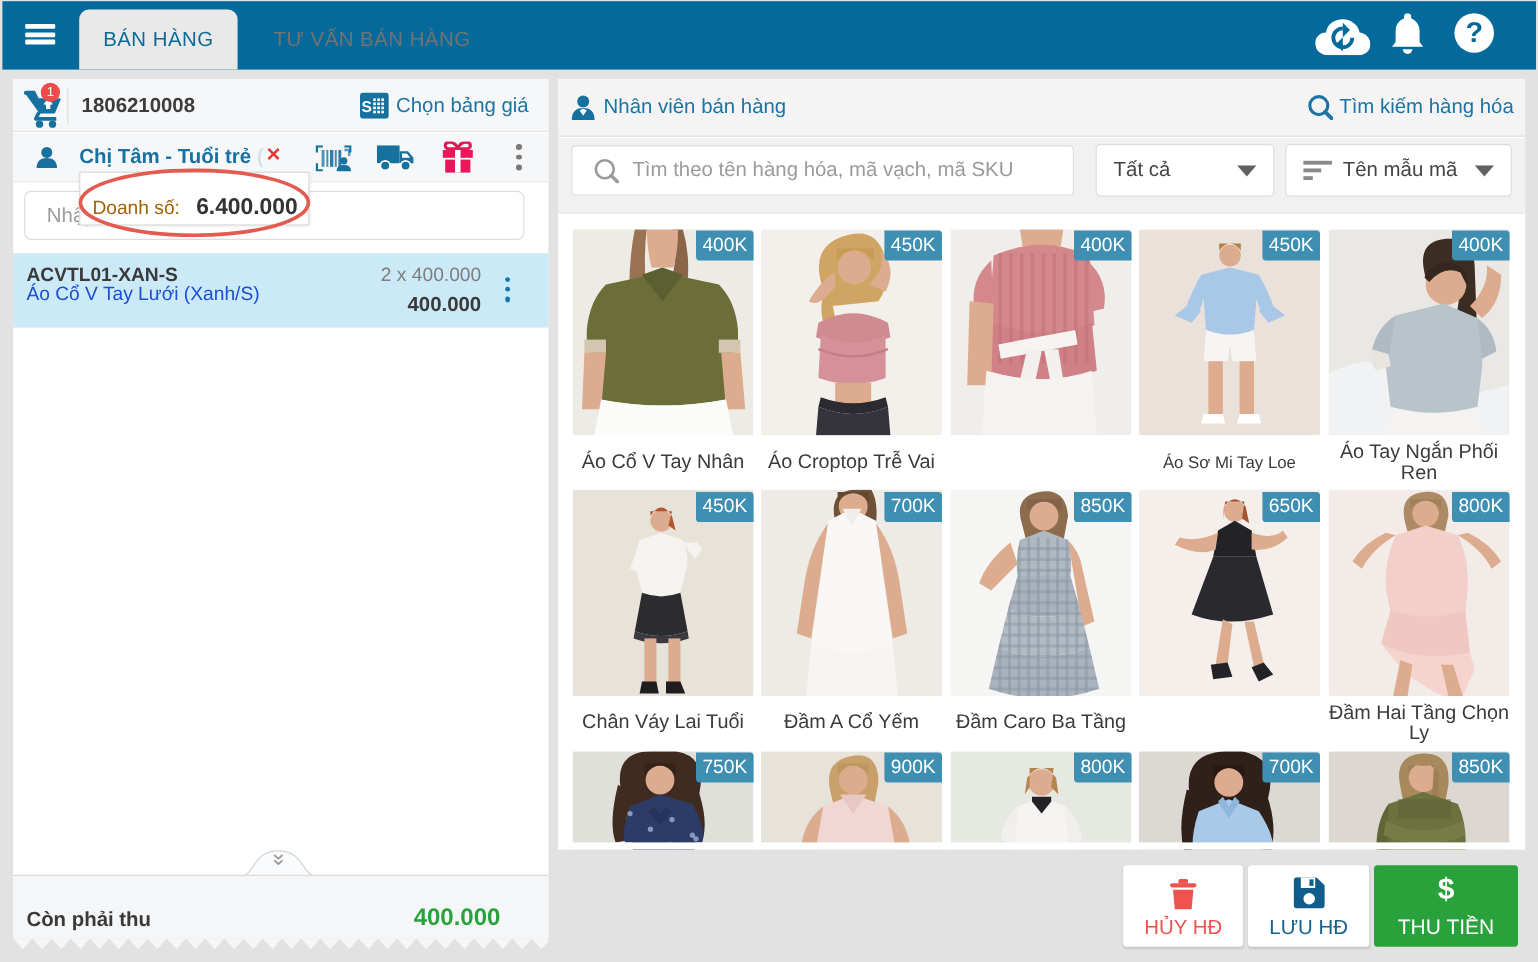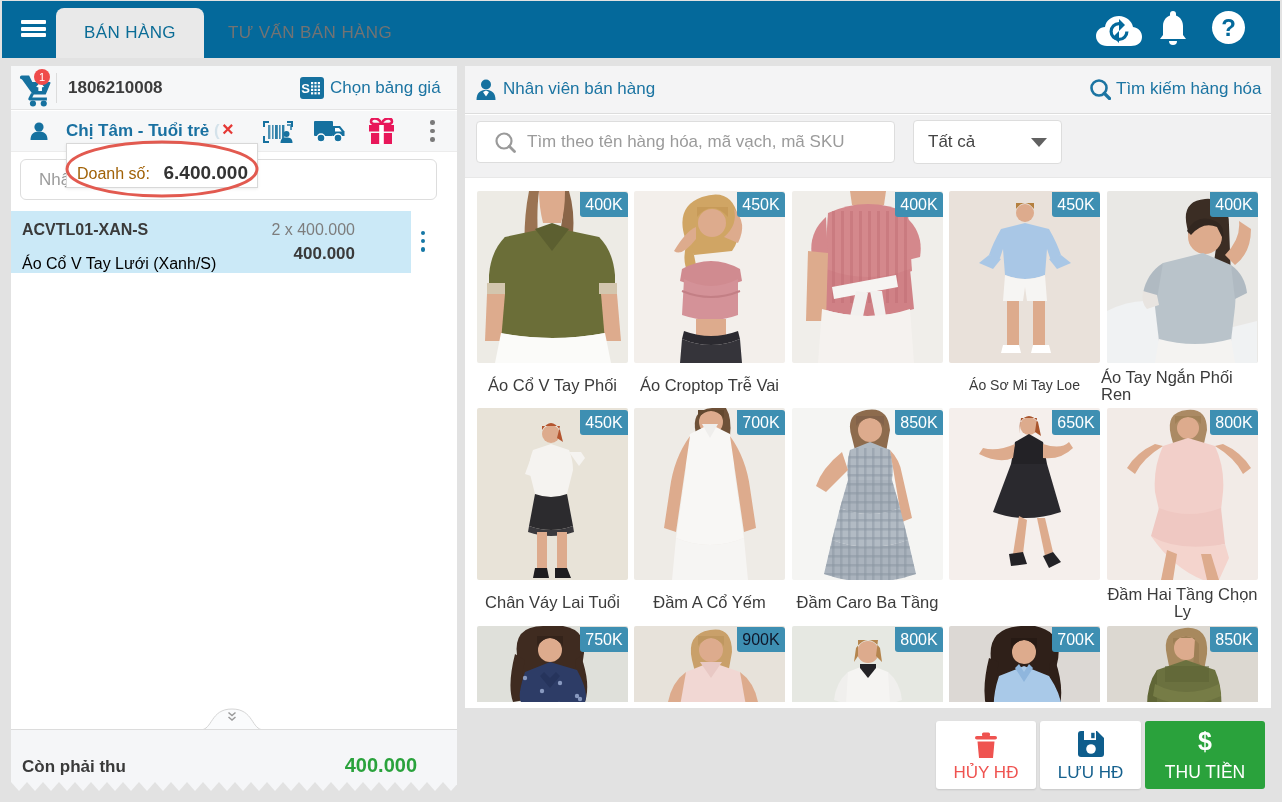--- a/index.html
+++ b/index.html
@@ -3,21 +3,21 @@
 *{margin:0;padding:0;box-sizing:border-box}
 body{width:1282px;height:802px;overflow:hidden;background:#e2e2e2;font-family:"Liberation Sans",sans-serif;position:relative}
 .abs{position:absolute}
 </style></head><body>
 <div class="abs" style="left:2px;top:1px;right:2px;height:57px;background:#04699b"></div>
 <div style="position:absolute;left:21px;top:20px;width:25px;height:18px">
     <div style="position:absolute;left:0;top:0.0px;width:25px;height:4.2px;background:#fff;border-radius:1px"></div>
     <div style="position:absolute;left:0;top:6.6px;width:25px;height:4.2px;background:#fff;border-radius:1px"></div>
     <div style="position:absolute;left:0;top:13.2px;width:25px;height:4.2px;background:#fff;border-radius:1px"></div>
   </div>
-<div class="abs" style="left:56px;top:8px;width:148px;height:50px;background:#e9e9e9;border-radius:8px 8px 0 0;display:flex;align-items:center;justify-content:center;color:#0a6c96;font-size:17px;letter-spacing:0.4px">BÁN HÀNG</div>
+<div class="abs" style="left:66px;top:8px;width:132px;height:50px;background:#e9e9e9;border-radius:8px 8px 0 0;display:flex;align-items:center;justify-content:center;color:#0a6c96;font-size:17px;letter-spacing:0.4px">BÁN HÀNG</div>
 <div class="abs" style="left:228px;top:0;height:66px;display:flex;align-items:center;white-space:nowrap;color:#737373;font-size:17px;letter-spacing:0.4px">TƯ VẤN BÁN HÀNG</div>
 <svg width="46" height="34" viewBox="0 0 46 34" style="position:absolute;left:1096px;top:12px">
     <path d="M23 4 C30 4 36 9 37 15 C43 16 46 20 46 25 C46 31 41 34 35 34 L11 34 C5 34 0 30 0 24 C0 19 4 15 9 15 C10 8 16 4 23 4 Z" fill="#fff"></path>
     <path d="M23 10 a9.5 9.5 0 1 0 9.5 9.5 l-3.2 0 a6.3 6.3 0 1 1 -6.3 -6.3 Z" fill="#04699b"></path>
     <path d="M23 7 l6 6 l-6 6 Z" fill="#04699b"></path>
     <path d="M23 32 l-6 -6 l6 -6 Z" fill="#04699b" transform="translate(0,-1)"></path>
   </svg>
 <svg width="30" height="34" viewBox="0 0 30 34" style="position:absolute;left:1158px;top:11px">
     <path d="M15 0 a3 3 0 0 1 3 3 l0 2 -6 0 0 -2 a3 3 0 0 1 3 -3 Z" fill="#fff"></path>
     <path d="M15 4 C21 4 25 9 25 15 L25 24 L28 28 L2 28 L5 24 L5 15 C5 9 9 4 15 4 Z" fill="#fff"></path>
@@ -107,23 +107,23 @@
       <div style="position:absolute;left:0;top:8.6px;width:4.6px;height:4.6px;border-radius:50%;background:#7a7a7a"></div>
       <div style="position:absolute;left:0;top:17.2px;width:4.6px;height:4.6px;border-radius:50%;background:#7a7a7a"></div>
     </div>
 <div class="abs" style="left:9px;top:93px;width:417px;height:41px;background:#fff;border:1px solid #ddd;border-radius:6px;display:flex;align-items:center;padding-left:18px;color:#9c9c9c;font-size:17px">Nhập</div>
 <div class="abs" style="left:55px;top:77px;width:192px;height:45px;background:#fff;border:1px solid #d8d8d8;box-shadow:0 1px 3px rgba(0,0,0,0.08)"></div>
 <div class="abs" style="left:66px;top:99px;font-size:16px;color:#a16207">Doanh số:</div>
 <div class="abs" style="left:237px;top:96px;font-size:19px;font-weight:bold;color:#333;transform:translateX(-100%)">6.400.000</div>
 <svg width="200" height="62" viewBox="0 0 200 62" style="position:absolute;left:51px;top:72px">
       <ellipse cx="100" cy="31" rx="95" ry="27" fill="none" stroke="#e25a50" stroke-width="3"></ellipse>
     </svg>
-<div class="abs" style="left:0;top:145px;width:400px;height:62px;background:#cbe9f7">
+<div class="abs" style="left:0;top:145px;width:446px;height:62px;background:#cbe9f7">
       <div class="abs" style="left:11px;top:10px;font-size:16px;font-weight:bold;color:#3a3a3a">ACVTL01-XAN-S</div>
-      <div class="abs" style="left:11px;top:44px;font-size:16px;color:#000000">Áo Cổ V Tay Lưới (Xanh/S)</div>
+      <div class="abs" style="left:11px;top:26px;font-size:16px;color:#1d4ed8">Áo Cổ V Tay Lưới (Xanh/S)</div>
       <div class="abs" style="right:56px;top:10px;font-size:16px;color:#7d7d7d">2 x 400.000</div>
       <div class="abs" style="right:56px;top:33px;font-size:17px;font-weight:bold;color:#3a3a3a">400.000</div>
       <div class="abs" style="left:410px;top:20px">
         <div style="position:absolute;left:0;top:0.0px;width:4.2px;height:4.2px;border-radius:50%;background:#1577a5"></div>
         <div style="position:absolute;left:0;top:8.2px;width:4.2px;height:4.2px;border-radius:50%;background:#1577a5"></div>
         <div style="position:absolute;left:0;top:16.4px;width:4.2px;height:4.2px;border-radius:50%;background:#1577a5"></div>
       </div>
     </div>
 <svg width="64" height="23" viewBox="0 0 64 23" style="position:absolute;left:189px;top:641px">
       <path d="M0 23 C13 23 10 2 32 2 C54 2 51 23 64 23 Z" fill="#fafbfc" stroke="#d5d5d5" stroke-width="1"></path>
@@ -190,39 +190,46 @@
 <div class="abs" style="left:0;top:49px;width:806px;height:63px;background:#f1f1f2;border-bottom:1px solid #e8e8e8"></div>
 <div class="abs" style="left:11px;top:55px;width:419px;height:42px;background:#fff;border:1px solid #ddd;border-radius:4px"></div>
 <div class="abs" style="left:29px;top:65px">
       <svg width="22" height="22" viewBox="0 0 22 22" style="position:absolute;left:0;top:0">
         <circle cx="10.0" cy="10.0" r="7.5" stroke="#9a9a9a" stroke-width="2.2" fill="none"></circle>
         <line x1="15.25" y1="15.25" x2="20.5" y2="20.5" stroke="#9a9a9a" stroke-width="2.8000000000000003" stroke-linecap="round"></line>
       </svg>
     </div>
 <div class="abs" style="left:62px;top:66px;font-size:17px;color:#9b9b9b">Tìm theo tên hàng hóa, mã vạch, mã SKU</div>
 <div class="abs" style="left:448px;top:54px;width:149px;height:44px;background:#fff;border:1px solid #ddd;border-radius:4px;display:flex;align-items:center;padding:0 14px;font-size:17px;color:#444">Tất cả<span style="margin-left:auto"><span style="display:inline-block;width:0;height:0;border-left:8px solid transparent;border-right:8px solid transparent;border-top:9px solid #616161"></span></span></div>
+<div class="abs" style="left:606px;top:54px;width:189px;height:44px;background:#fff;border:1px solid #ddd;border-radius:4px;display:flex;align-items:center;padding:0 14px;font-size:17px;color:#444"><span style="position:relative;width:24px;height:18px;margin-right:9px">
+        <svg width="24" height="18" viewBox="0 0 24 18" style="position:absolute;left:0;top:0">
+          <rect x="0" y="1" width="24" height="3.2" fill="#8a8a8a"></rect>
+          <rect x="0" y="7.4" width="15" height="3.2" fill="#8a8a8a"></rect>
+          <rect x="0" y="13.8" width="8" height="3.2" fill="#8a8a8a"></rect>
+        </svg>
+      </span>Tên mẫu mã<span style="margin-left:auto"><span style="display:inline-block;width:0;height:0;border-left:8px solid transparent;border-right:8px solid transparent;border-top:9px solid #616161"></span></span></div>
 <div class="abs" style="left:12px;top:125px;width:151px;height:172px;overflow:hidden;border-radius:2px">
       <svg width="151" height="172" viewBox="0 0 151 172" style="position:absolute;top:0;left:0">
         <rect width="151" height="172" fill="#edebe5"></rect>
         <path d="M52 0 Q44 40 50 90 L64 80 Q58 30 62 0 Z" fill="#9a7352"></path>
         <path d="M92 0 Q98 20 96 44 L84 36 Q88 16 84 0 Z" fill="#8a6548"></path>
         <path d="M62 0 L88 0 Q88 20 84 32 L66 32 Q62 16 62 0 Z" fill="#ddab8d"></path>
         <path d="M75 36 L28 46 Q18 64 16 86 L22 142 Q75 152 128 142 L134 86 Q132 64 122 46 Z" fill="#6b6e38"></path>
         <path d="M75 32 L58 38 L75 60 L92 38 Z" fill="#5c5f30"></path>
         <path d="M28 46 Q14 60 12 84 L12 102 L28 106 Z" fill="#6b6e38"></path>
         <path d="M122 46 Q136 60 138 84 L138 102 L122 106 Z" fill="#6b6e38"></path>
         <rect x="10" y="92" width="18" height="11" fill="#d3c6ae"></rect>
         <rect x="122" y="92" width="18" height="11" fill="#d3c6ae"></rect>
         <path d="M10 103 L8 150 L24 150 L28 103 Z" fill="#ddab8d"></path>
         <path d="M140 103 L144 150 L128 150 L124 103 Z" fill="#ddab8d"></path>
         <path d="M24 142 L18 172 L134 172 L128 142 Q75 152 24 142 Z" fill="#fbfbf9"></path>
       </svg>
     </div>
 <div class="abs" style="left:115px;top:126px;width:48px;height:25px;background:#3e8fb2;border-radius:0 3px 0 3px;display:flex;align-items:center;justify-content:center;color:#fff;font-size:16px">400K</div>
-<div class="abs" style="left:6px;top:299px;width:163px;height:42px;display:flex;align-items:center;justify-content:center;text-align:center;font-size:16.5px;color:#3b3b3b;line-height:17.5px">Áo Cổ V Tay Phối</div>
+<div class="abs" style="left:6px;top:299px;width:163px;height:42px;display:flex;align-items:center;justify-content:center;text-align:center;font-size:16.5px;color:#3b3b3b;line-height:17.5px">Áo Cổ V Tay Nhân</div>
 <div class="abs" style="left:169px;top:125px;width:151px;height:172px;overflow:hidden;border-radius:2px">
       <svg width="151" height="172" viewBox="0 0 151 172" style="position:absolute;top:0;left:0">
         <rect width="151" height="172" fill="#f3efeb"></rect>
         <path d="M52 50 Q40 16 68 6 Q98 -4 104 26 Q108 46 98 60 L60 64 Z" fill="#d0a564"></path>
         <circle cx="78" cy="32" r="14" fill="#ddab8d"></circle>
         <path d="M63 26 Q78 8 94 26 L94 16 L63 16 Z" fill="#c79a58"></path>
         <path d="M56 44 Q46 66 54 82 L62 74 Z" fill="#d0a564"></path>
         <path d="M62 48 Q48 66 40 60 Q52 40 62 36 Z" fill="#ddab8d"></path>
         <path d="M90 46 Q104 34 100 18 Q114 32 104 52 Z" fill="#ddab8d"></path>
         <path d="M48 78 Q77 62 106 78 L108 90 Q77 102 46 90 Z" fill="#d08b90"></path>
@@ -286,21 +293,21 @@
         <path d="M80 40 Q90 22 108 30 Q118 34 116 48 L110 36 Q96 30 84 44 Z" fill="#332720"></path>
         <path d="M118 64 Q134 48 132 30 L144 38 Q144 62 128 74 Z" fill="#ddab8d"></path>
         <path d="M96 62 L56 72 Q46 92 48 116 L52 150 Q88 158 124 150 L128 116 Q130 92 124 74 Z" fill="#b9c3ca"></path>
         <path d="M56 72 Q40 82 36 102 L50 108 Z" fill="#b0bac2"></path>
         <path d="M124 74 Q138 84 140 102 L128 108 Z" fill="#b0bac2"></path>
         <path d="M36 100 Q34 112 40 118 L52 114 L50 104 Z" fill="#e8e4e0"></path>
         <path d="M52 148 L48 172 L128 172 L124 148 Q88 158 52 148 Z" fill="#f4f3f1"></path>
       </svg>
     </div>
 <div class="abs" style="left:745px;top:126px;width:48px;height:25px;background:#3e8fb2;border-radius:0 3px 0 3px;display:flex;align-items:center;justify-content:center;color:#fff;font-size:16px">400K</div>
-<div class="abs" style="left:636px;top:299px;width:163px;height:42px;display:flex;align-items:center;justify-content:center;text-align:left;font-size:16.5px;color:#3b3b3b;line-height:17.5px">Áo Tay Ngắn Phối Ren</div>
+<div class="abs" style="left:636px;top:299px;width:163px;height:42px;display:flex;align-items:center;justify-content:center;text-align:center;font-size:16.5px;color:#3b3b3b;line-height:17.5px">Áo Tay Ngắn Phối Ren</div>
 <div class="abs" style="left:12px;top:342px;width:151px;height:172px;overflow:hidden;border-radius:2px">
       <svg width="151" height="172" viewBox="0 0 151 172" style="position:absolute;top:0;left:0">
         <rect width="151" height="172" fill="#e8e3d8"></rect>
         <circle cx="74" cy="26" r="9" fill="#ddab8d"></circle>
         <path d="M65 22 Q74 8 83 22 L86 34 L80 30 L83 18 L65 18 Z" fill="#b4552f"></path>
         <path d="M74 36 L56 42 Q52 52 52 62 L58 86 Q74 92 90 86 L96 62 Q96 52 92 42 Z" fill="#f5f3f0"></path>
         <path d="M56 44 L48 66 L54 68 L60 52 Z" fill="#f5f3f0"></path>
         <path d="M92 44 L102 58 L108 50 L104 44 Z" fill="#f5f3f0"></path>
         <path d="M58 86 L52 118 Q74 126 96 118 L90 86 Q74 92 58 86 Z" fill="#2c2b2e"></path>
         <path d="M52 118 Q74 126 96 118 L97 124 Q74 132 51 124 Z" fill="#3a393d"></path>
@@ -437,21 +444,21 @@
         <rect width="151" height="172" fill="#e7e2da"></rect>
         <path d="M58 34 Q52 8 76 4 Q98 0 98 26 L94 48 L62 50 Z" fill="#c9a06a"></path>
         <circle cx="77" cy="24" r="12" fill="#ddab8d"></circle>
         <path d="M64 20 Q77 4 90 20 L90 10 L64 10 Z" fill="#bf9760"></path>
         <path d="M77 36 L52 46 Q44 66 46 90 L50 128 Q78 138 108 128 L112 90 Q114 66 106 46 Z" fill="#f1d7d3"></path>
         <path d="M52 46 Q38 56 34 76 L46 80 Z" fill="#ddab8d"></path>
         <path d="M106 46 Q120 56 124 76 L112 80 Z" fill="#ddab8d"></path>
         <path d="M66 36 L77 52 L88 36 Z" fill="#e8c8c4"></path>
       </svg>
     </div>
-<div class="abs" style="left:272px;top:561px;width:48px;height:25px;background:#3e8fb2;border-radius:0 3px 0 3px;display:flex;align-items:center;justify-content:center;color:#0f172a;font-size:16px">900K</div>
+<div class="abs" style="left:272px;top:561px;width:48px;height:25px;background:#3e8fb2;border-radius:0 3px 0 3px;display:flex;align-items:center;justify-content:center;color:#ffffff;font-size:16px">900K</div>
 <div class="abs" style="left:327px;top:560px;width:151px;height:172px;overflow:hidden;border-radius:2px">
       <svg width="151" height="172" viewBox="0 0 151 172" style="position:absolute;top:0;left:0">
         <rect width="151" height="172" fill="#e6e8e2"></rect>
         <circle cx="76" cy="26" r="11" fill="#ddab8d"></circle>
         <path d="M64 22 Q76 6 88 22 L90 36 L84 30 L86 14 L66 14 L66 30 L62 36 Z" fill="#b5854e"></path>
         <path d="M76 38 L56 46 Q50 64 52 86 L56 126 Q78 134 100 126 L104 86 Q106 64 96 46 Z" fill="#f5f4f2"></path>
         <path d="M68 42 L76 52 L84 42 L84 38 L68 38 Z" fill="#232226"></path>
         <path d="M56 46 Q44 56 42 74 L54 78 Z" fill="#f0efed"></path>
         <path d="M96 46 Q108 56 110 74 L98 78 Z" fill="#f0efed"></path>
       </svg>

